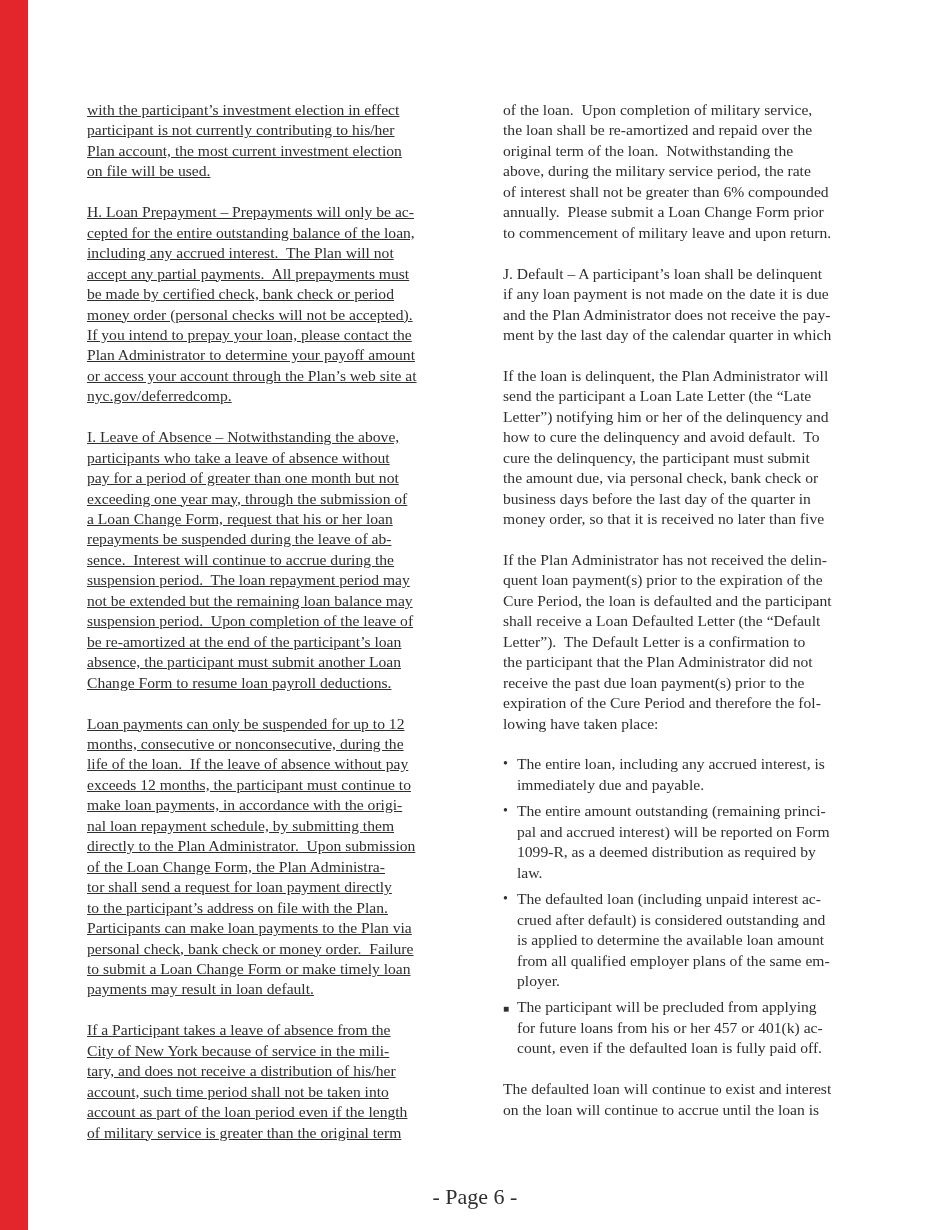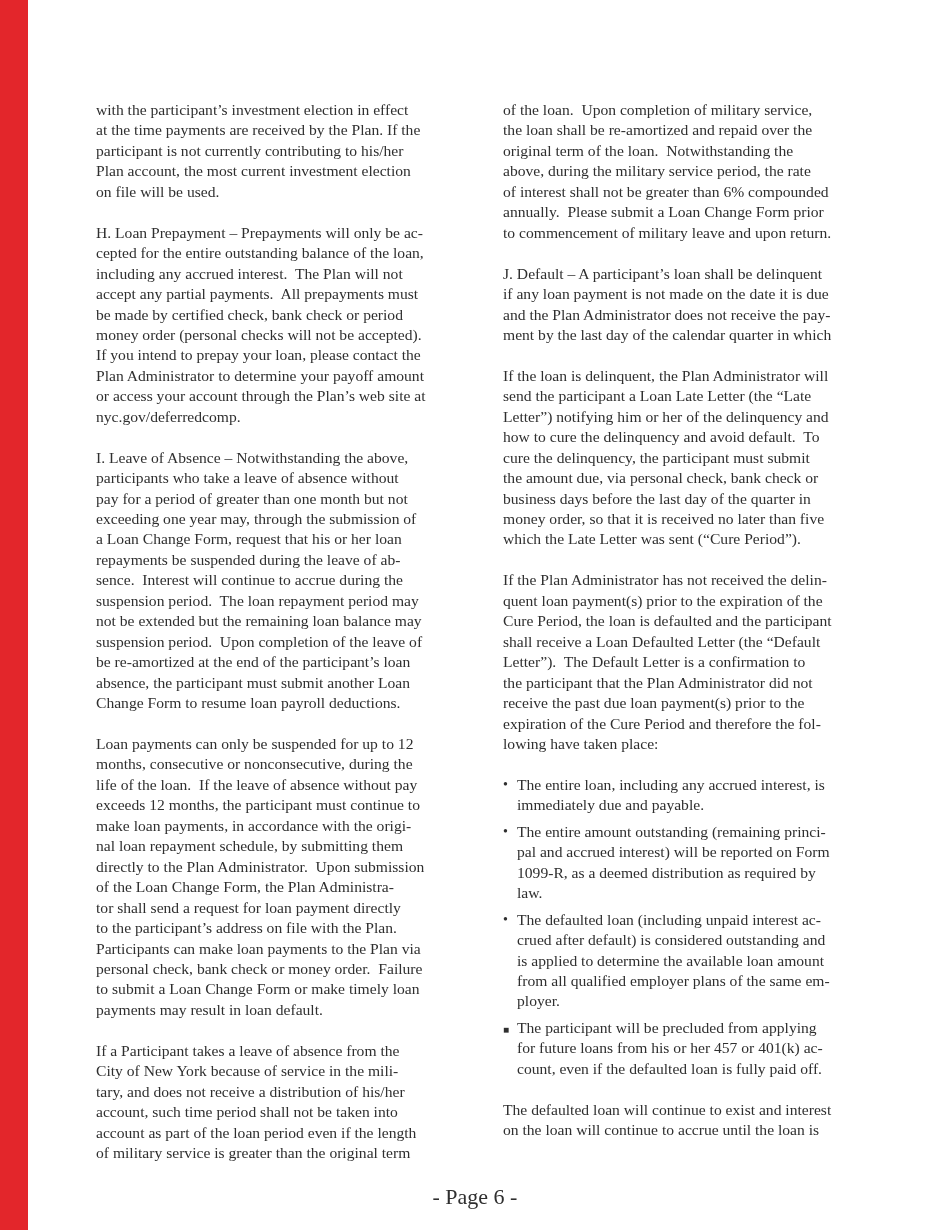--- a/index.html
+++ b/index.html
@@ -3,39 +3,38 @@
 <meta charset="utf-8">
 <style>
   html, body { margin: 0; padding: 0; }
   body {
     width: 950px; height: 1230px; background: #ffffff; position: relative; overflow: hidden;
     font-family: "Liberation Serif", "DejaVu Serif", serif;
     color: #2f2f2f;
   }
   .red-bar { position: absolute; left: 0; top: 0; width: 28px; height: 1230px; background: #e3262b; }
   .col { position: absolute; top: 100px; font-size: 15.6px; line-height: 20.45px; }
-  .col-left { left: 96px; width: 365px; }
+  .col-left { left: 87px; width: 365px; text-decoration: underline; }
   .col-right { left: 503px; width: 365px; }
   .line { display: block; white-space: pre; }
   .para { margin: 0 0 20.45px 0; }
   .bullets { margin: 0 0 20.45px 0; padding: 0; list-style: none; }
   .bullet { position: relative; padding-left: 14px; margin-bottom: 6px; }
   .bullet .mark { position: absolute; left: 0; top: 0; font-size: 14px; }
   .bullet .mark.square { font-size: 10px; top: 2px; }
   .page-num { position: absolute; top: 1187px; left: 0; width: 950px; text-align: center; font-size: 22px; line-height: 20px; }
 </style>
 </head>
 <body>
 
 <div class="red-bar"></div>
 
 <div class="col col-left">
   <div class="para">
     <span class="line">with the participant’s investment election in effect</span>
-    <span class="line">at the time payments are received by the Plan. If the</span>
     <span class="line">participant is not currently contributing to his/her</span>
     <span class="line">Plan account, the most current investment election</span>
     <span class="line">on file will be used.</span>
   </div>
   <div class="para">
     <span class="line">H. Loan Prepayment – Prepayments will only be ac-</span>
     <span class="line">cepted for the entire outstanding balance of the loan,</span>
     <span class="line">including any accrued interest.  The Plan will not</span>
     <span class="line">accept any partial payments.  All prepayments must</span>
     <span class="line">be made by certified check, bank check or period</span>
@@ -104,21 +103,20 @@
   </div>
   <div class="para">
     <span class="line">If the loan is delinquent, the Plan Administrator will</span>
     <span class="line">send the participant a Loan Late Letter (the “Late</span>
     <span class="line">Letter”) notifying him or her of the delinquency and</span>
     <span class="line">how to cure the delinquency and avoid default.  To</span>
     <span class="line">cure the delinquency, the participant must submit</span>
     <span class="line">the amount due, via personal check, bank check or</span>
     <span class="line">business days before the last day of the quarter in</span>
     <span class="line">money order, so that it is received no later than five</span>
-    <span class="line">which the Late Letter was sent (“Cure Period”).</span>
   </div>
   <div class="para">
     <span class="line">If the Plan Administrator has not received the delin-</span>
     <span class="line">quent loan payment(s) prior to the expiration of the</span>
     <span class="line">Cure Period, the loan is defaulted and the participant</span>
     <span class="line">shall receive a Loan Defaulted Letter (the “Default</span>
     <span class="line">Letter”).  The Default Letter is a confirmation to</span>
     <span class="line">the participant that the Plan Administrator did not</span>
     <span class="line">receive the past due loan payment(s) prior to the</span>
     <span class="line">expiration of the Cure Period and therefore the fol-</span>

